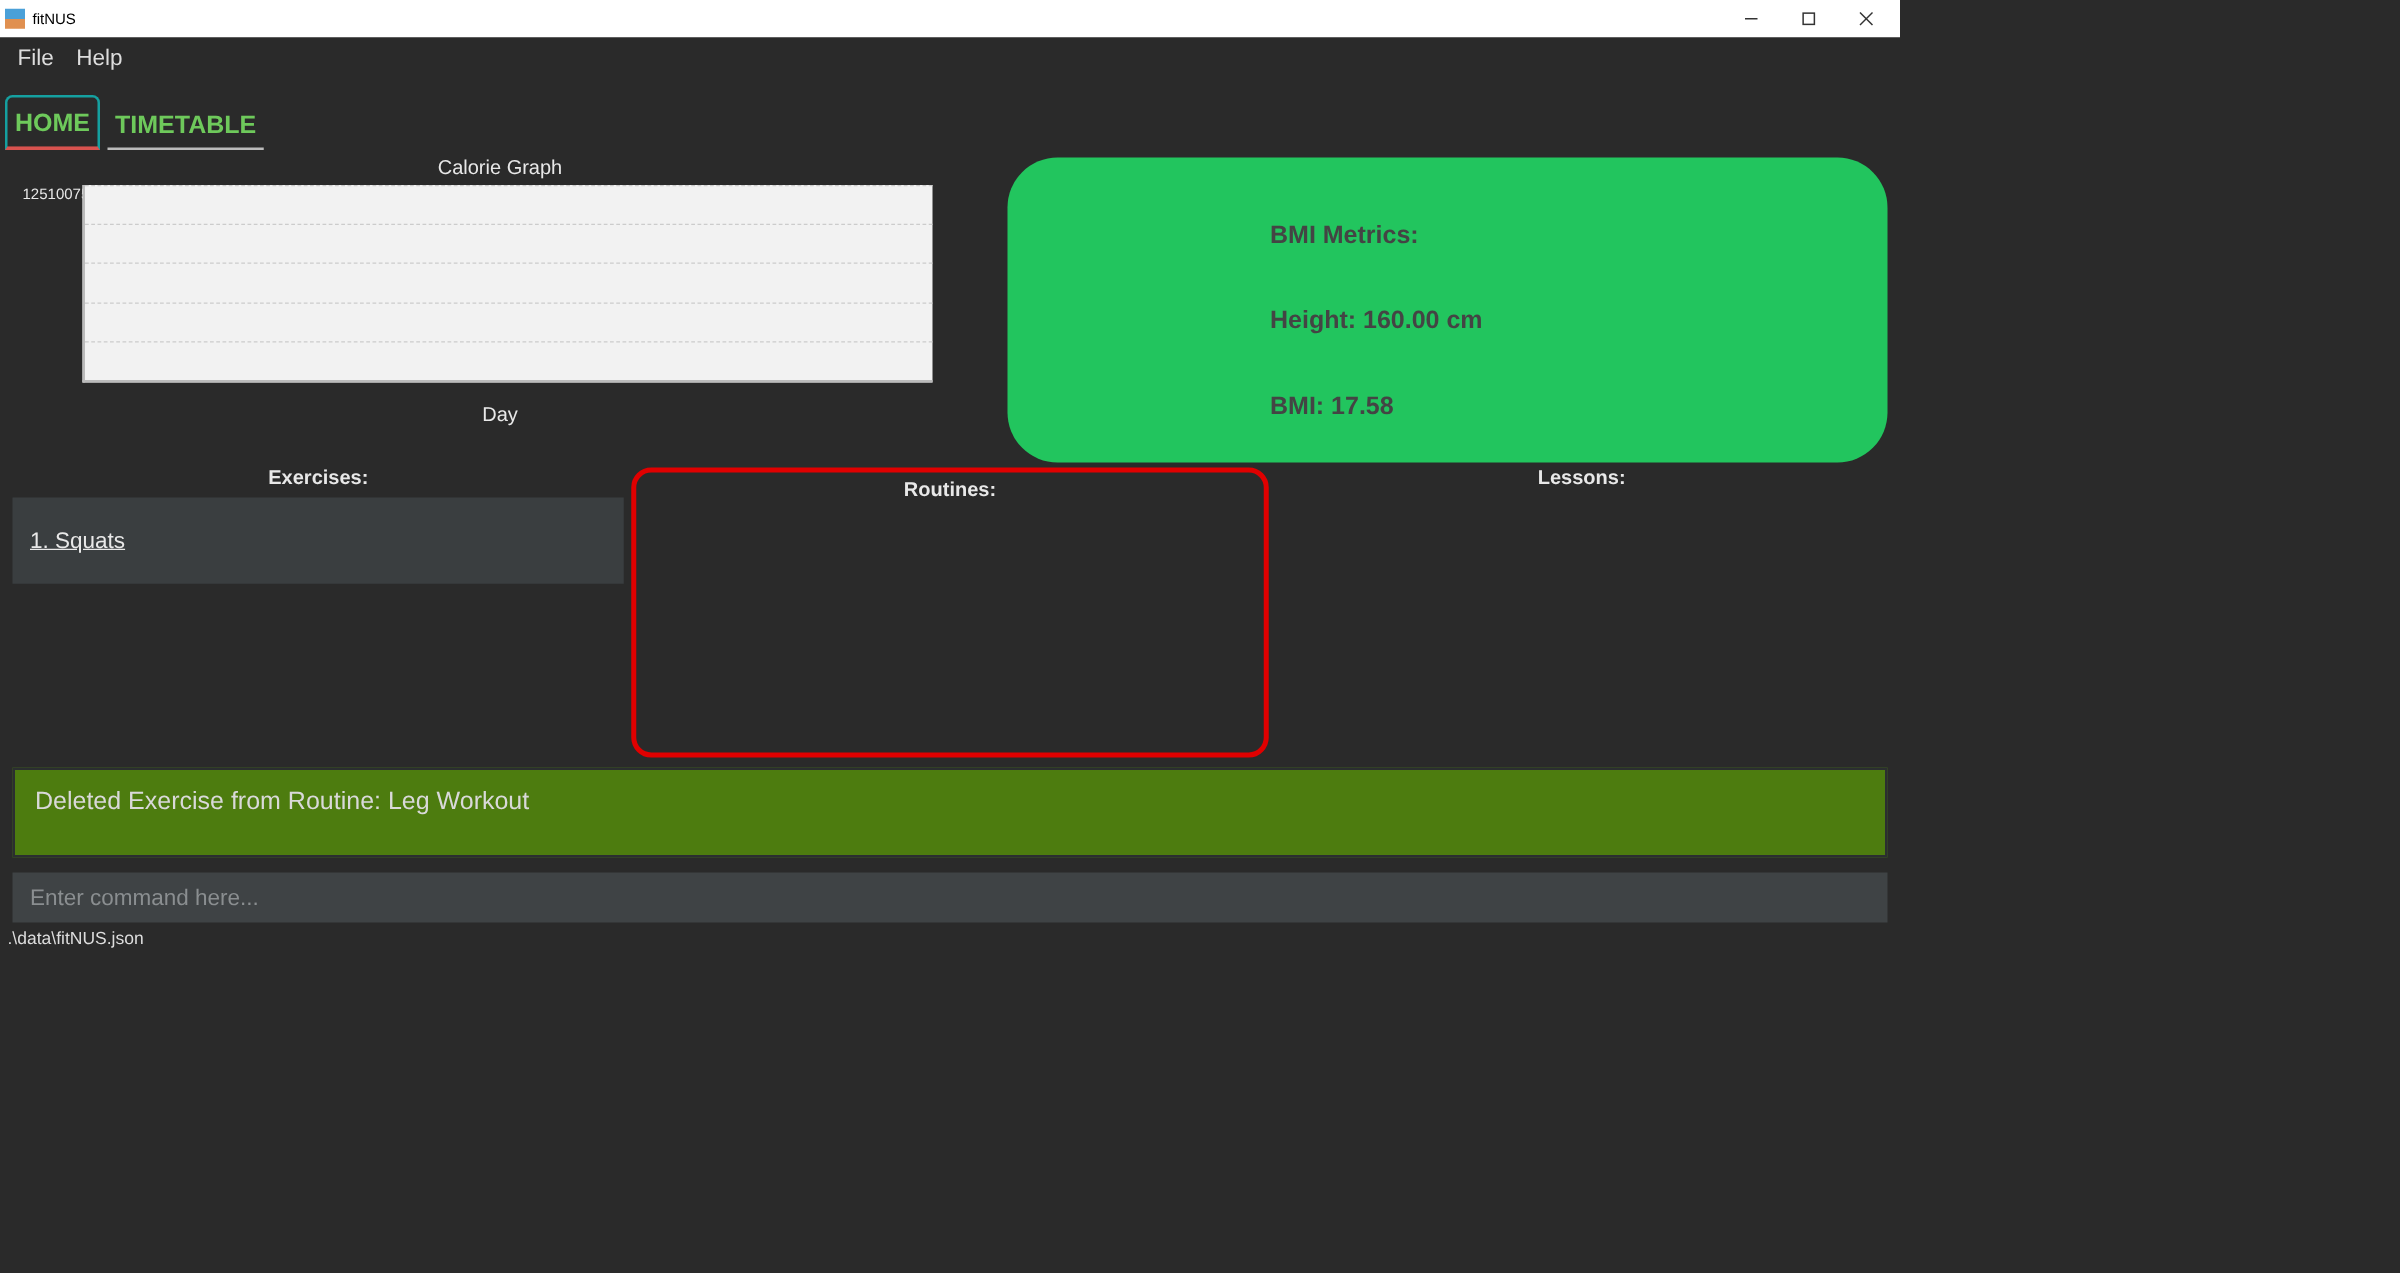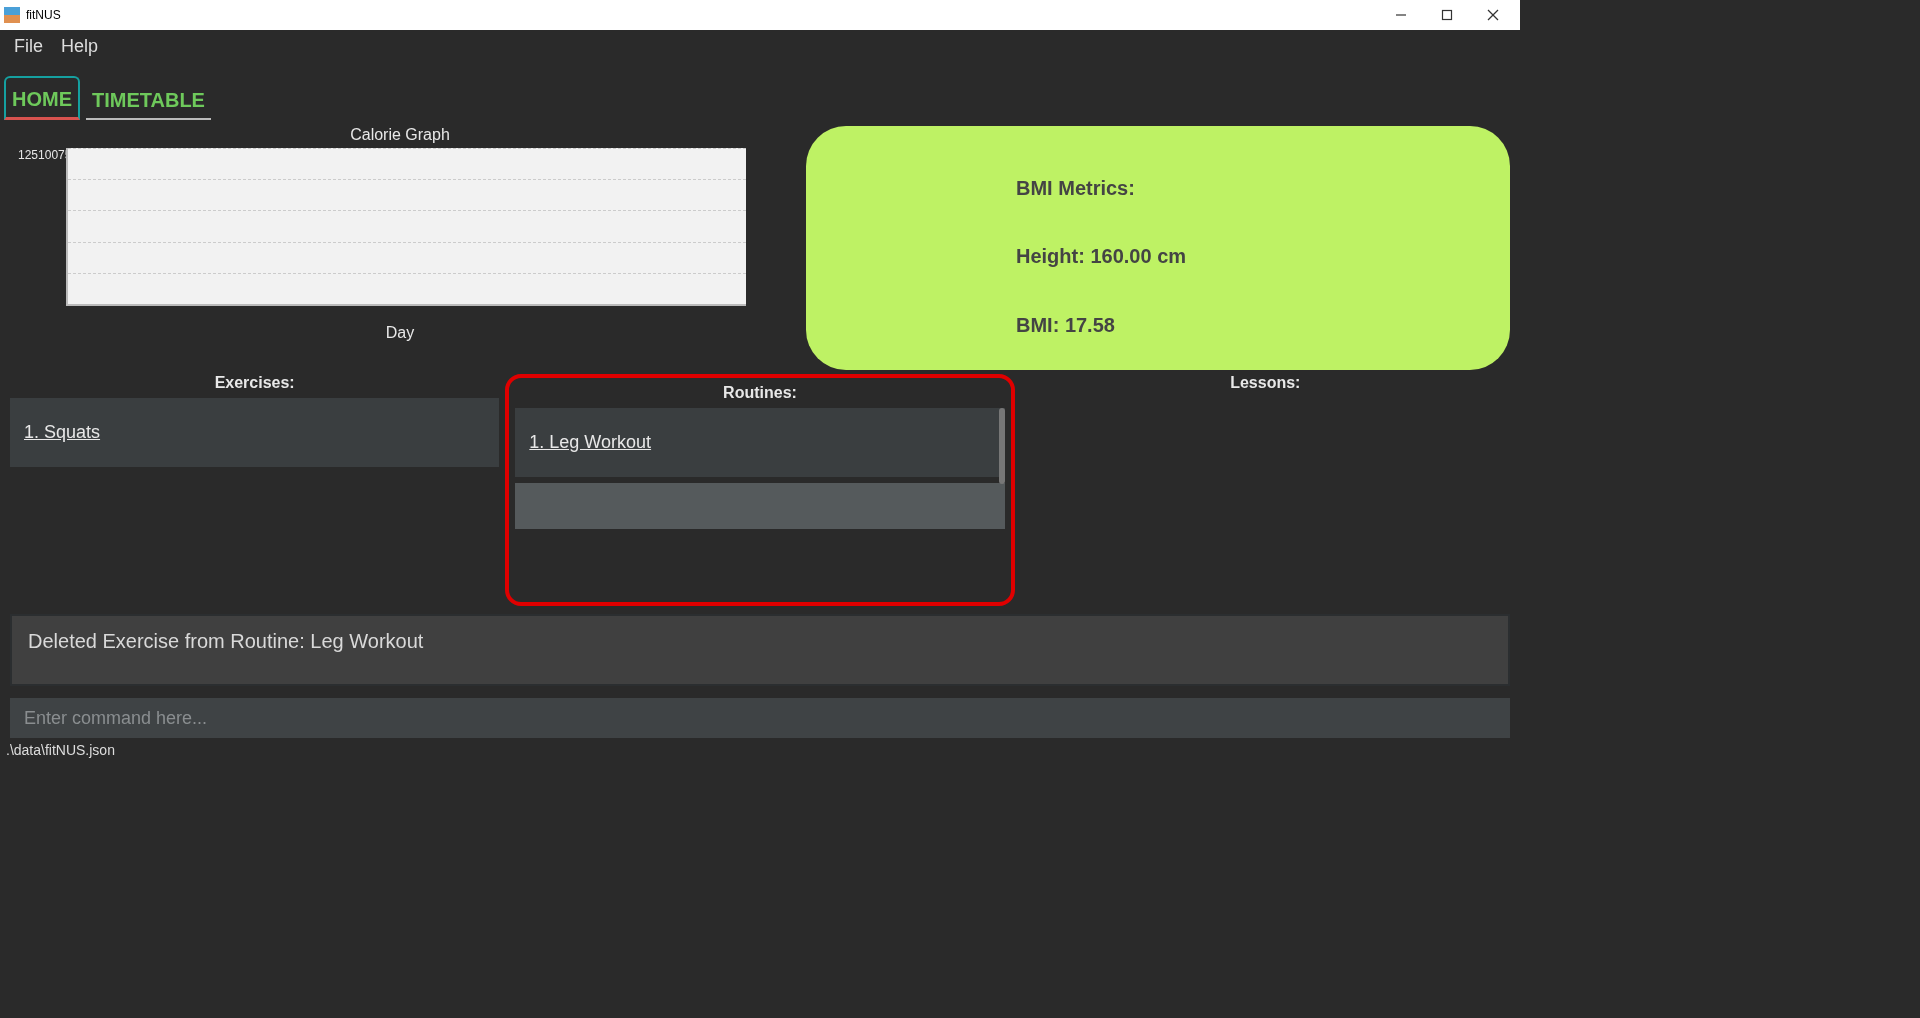--- a/index.html
+++ b/index.html
@@ -45,42 +45,42 @@
   .chart-y-ticks { position: absolute; left: -48px; top: 0; height: 158px; display: flex; justify-content: space-between; font-size: 12px; color: #e8e8e8; text-align: right; width: 40px; }
   .chart-plot {
     width: 680px; height: 158px; background: #f2f2f2;
     border-left: 2px solid #bbb; border-bottom: 2px solid #bbb;
     position: relative;
   }
   .chart-grid-line { position: absolute; left: 0; right: 0; border-top: 1px dashed #ccc; }
   .chart-x-label { text-align: center; font-size: 16px; color: #e8e8e8; margin-top: 18px; }
 
   .bmibox {
-    flex: 1; background: #bef264; border-radius: 40px; padding: 28px 40px 10px 210px;
+    flex: 1; background: #22c55e; border-radius: 40px; padding: 28px 40px 10px 210px;
     color: #333; display: flex; flex-direction: column; justify-content: space-around;
     min-height: 244px;
   }
   .bmibox .line { font-size: 20px; font-weight: 600; color: #444; margin: 6px 0; }
 
   
   .colsrow { display: flex; gap: 6px; padding: 0 10px; height: 232px; margin-top: 2px; }
   .col { flex: 1; display: flex; flex-direction: column; }
   .col-h { text-align: center; font-size: 16px; font-weight: 600; color: #e8e8e8; margin-bottom: 6px; }
   .col-body { flex: 1; display: flex; flex-direction: column; gap: 6px; }
   .item {
     background: #3a3e40; color: #e8e8e8; padding: 24px 14px; font-size: 18px; text-decoration: underline;
   }
   .item.sub { background: #555a5c; height: 46px; padding: 0; }
   .col.routines { border: 4px solid #e00000; border-radius: 16px; padding: 6px 6px 6px 6px; position: relative; }
   .col.routines .col-body { position: relative; }
   .scrollthumb { position: absolute; right: 0; top: 0; width: 6px; height: 76px; background: #777; border-radius: 3px; }
 
   
   .feedback {
-    margin: 8px 10px 0 10px; background: #404040; border: 2px solid #2b2e30;
+    margin: 8px 10px 0 10px; background: #4d7c0f; border: 2px solid #2b2e30;
     padding: 14px 16px; font-size: 20px; color: #d9d9d9; height: 72px;
   }
 
   
   .cmd { margin: 12px 10px 0 10px; }
   .cmd input {
     width: 100%; height: 40px; background: #3f4345; border: none; outline: none;
     color: #e8e8e8; font-size: 18px; padding: 0 14px;
   }
   .cmd input::placeholder { color: #8a8e90; }
@@ -157,25 +157,20 @@
 <div class="colsrow">
   <div class="col">
     <div class="col-h">Exercises:</div>
     <div class="col-body">
       <div class="item">1.  Squats</div>
     </div>
   </div>
 
   <div class="col routines">
     <div class="col-h">Routines:</div>
-    <div class="col-body">
-      <div class="item">1.  Leg Workout</div>
-      <div class="item sub"></div>
-      <div class="scrollthumb"></div>
-    </div>
   </div>
 
   <div class="col">
     <div class="col-h">Lessons:</div>
     <div class="col-body"></div>
   </div>
 </div>
 
 <div class="feedback">Deleted Exercise from Routine: Leg Workout</div>
 

